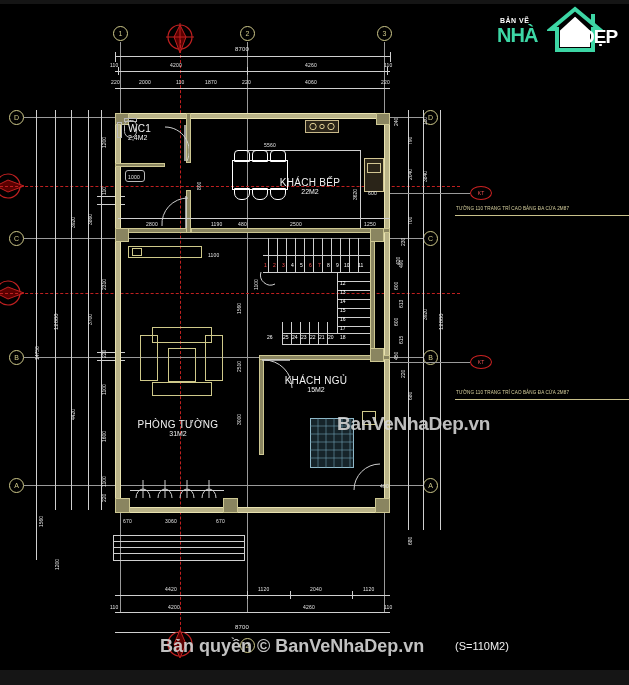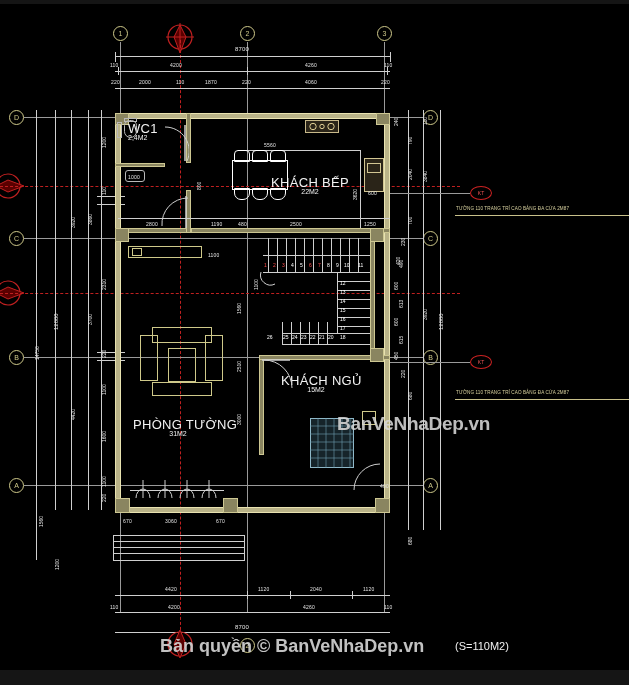--- a/index.html
+++ b/index.html
@@ -23,21 +23,21 @@
   .dim{position:absolute;color:#e3e3e3;font-size:5px;line-height:6px;
        white-space:nowrap;letter-spacing:.2px;}
   .dim.big{font-size:6px;}
   .dimv{position:absolute;color:#e3e3e3;font-size:5px;line-height:6px;
         white-space:nowrap;transform-origin:0 0;transform:rotate(-90deg);}
   .dimv.big{font-size:6px;}
 
   
   .room{position:absolute;color:#f2f2f2;text-align:center;white-space:nowrap;
         font-size:7px;line-height:9px;}
-  .room .n{display:block;font-size:13px;letter-spacing:.3px;}
+  .room .n{display:block;font-size:10px;letter-spacing:.3px;}
   .room .a{display:block;font-size:7px;}
 
   
   .bub{position:absolute;width:15px;height:15px;border-radius:50%;
        border:1px solid #cfc98a;color:#cfc98a;font-size:7px;
        display:flex;align-items:center;justify-content:center;
        background:#000;box-sizing:border-box;}
 
   
   .note{position:absolute;color:#d9d2a0;font-size:4.6px;white-space:nowrap;
@@ -73,20 +73,30 @@
   .bar{position:absolute;background:#151515;}
 </style>
 </head>
 <body>
 
 <div id="stage">
 
   <div class="bar" style="left:0;top:0;width:629px;height:4px;"></div>
   <div class="bar" style="left:0;top:670px;width:629px;height:15px;"></div>
 
+  <div id="logo">
+    <svg class="lg-house" viewBox="0 0 56 46">
+      <path d="M28 3 L52 23 L46 23 L46 44 L10 44 L10 23 L4 23 Z" fill="none" stroke="#3dd6a5" stroke-width="4"></path>
+      <path d="M28 12 L42 25 L42 40 L14 40 L14 25 Z" fill="#ffffff" stroke="#ffffff" stroke-width="2"></path>
+      <rect x="44" y="8" width="4" height="9" fill="#3dd6a5"></rect>
+    </svg>
+    <div class="lg-ban">BẢN VẼ</div>
+    <div class="lg-nh">NHÀ</div>
+    <div class="lg-dep">ĐẸP</div>
+  </div>
 
   <div class="bub" style="left:113px;top:26px;">1</div>
   <div class="bub" style="left:240px;top:26px;">2</div>
   <div class="bub" style="left:377px;top:26px;">3</div>
 
   <svg style="position:absolute;left:162px;top:22px;width:36px;height:36px;">
     <circle cx="18" cy="15" r="12" fill="none" stroke="#c02020" stroke-width="1.2"></circle>
     <path d="M18 3 L24 15 L18 31 L12 15 Z" fill="#5a0000" stroke="#c02020" stroke-width="1"></path>
     <line x1="4" y1="15" x2="32" y2="15" stroke="#c02020" stroke-width="1"></line>
     <line x1="18" y1="1" x2="18" y2="29" stroke="#c02020" stroke-width="1"></line>

